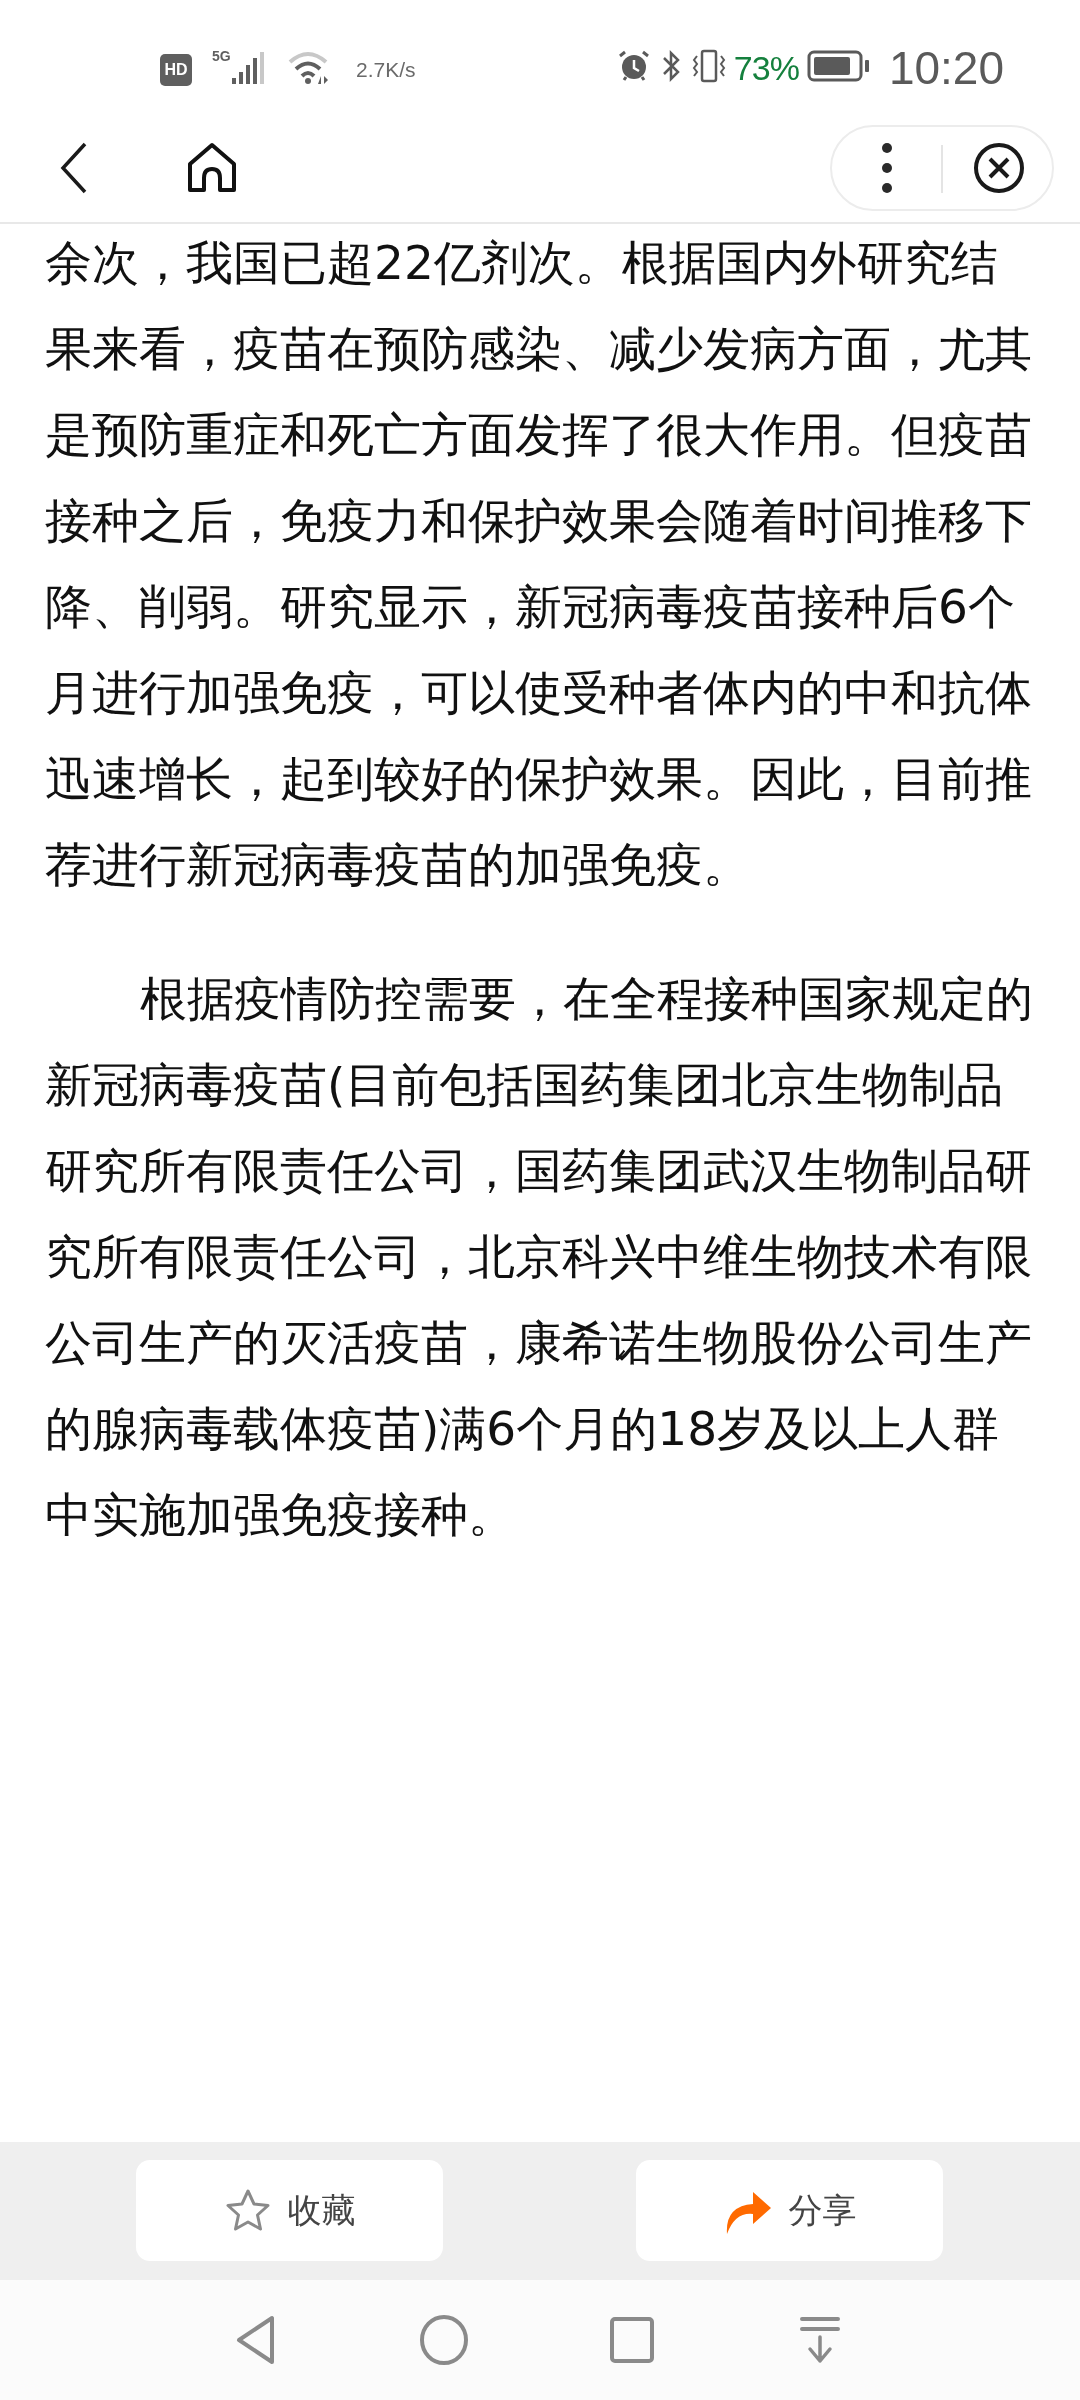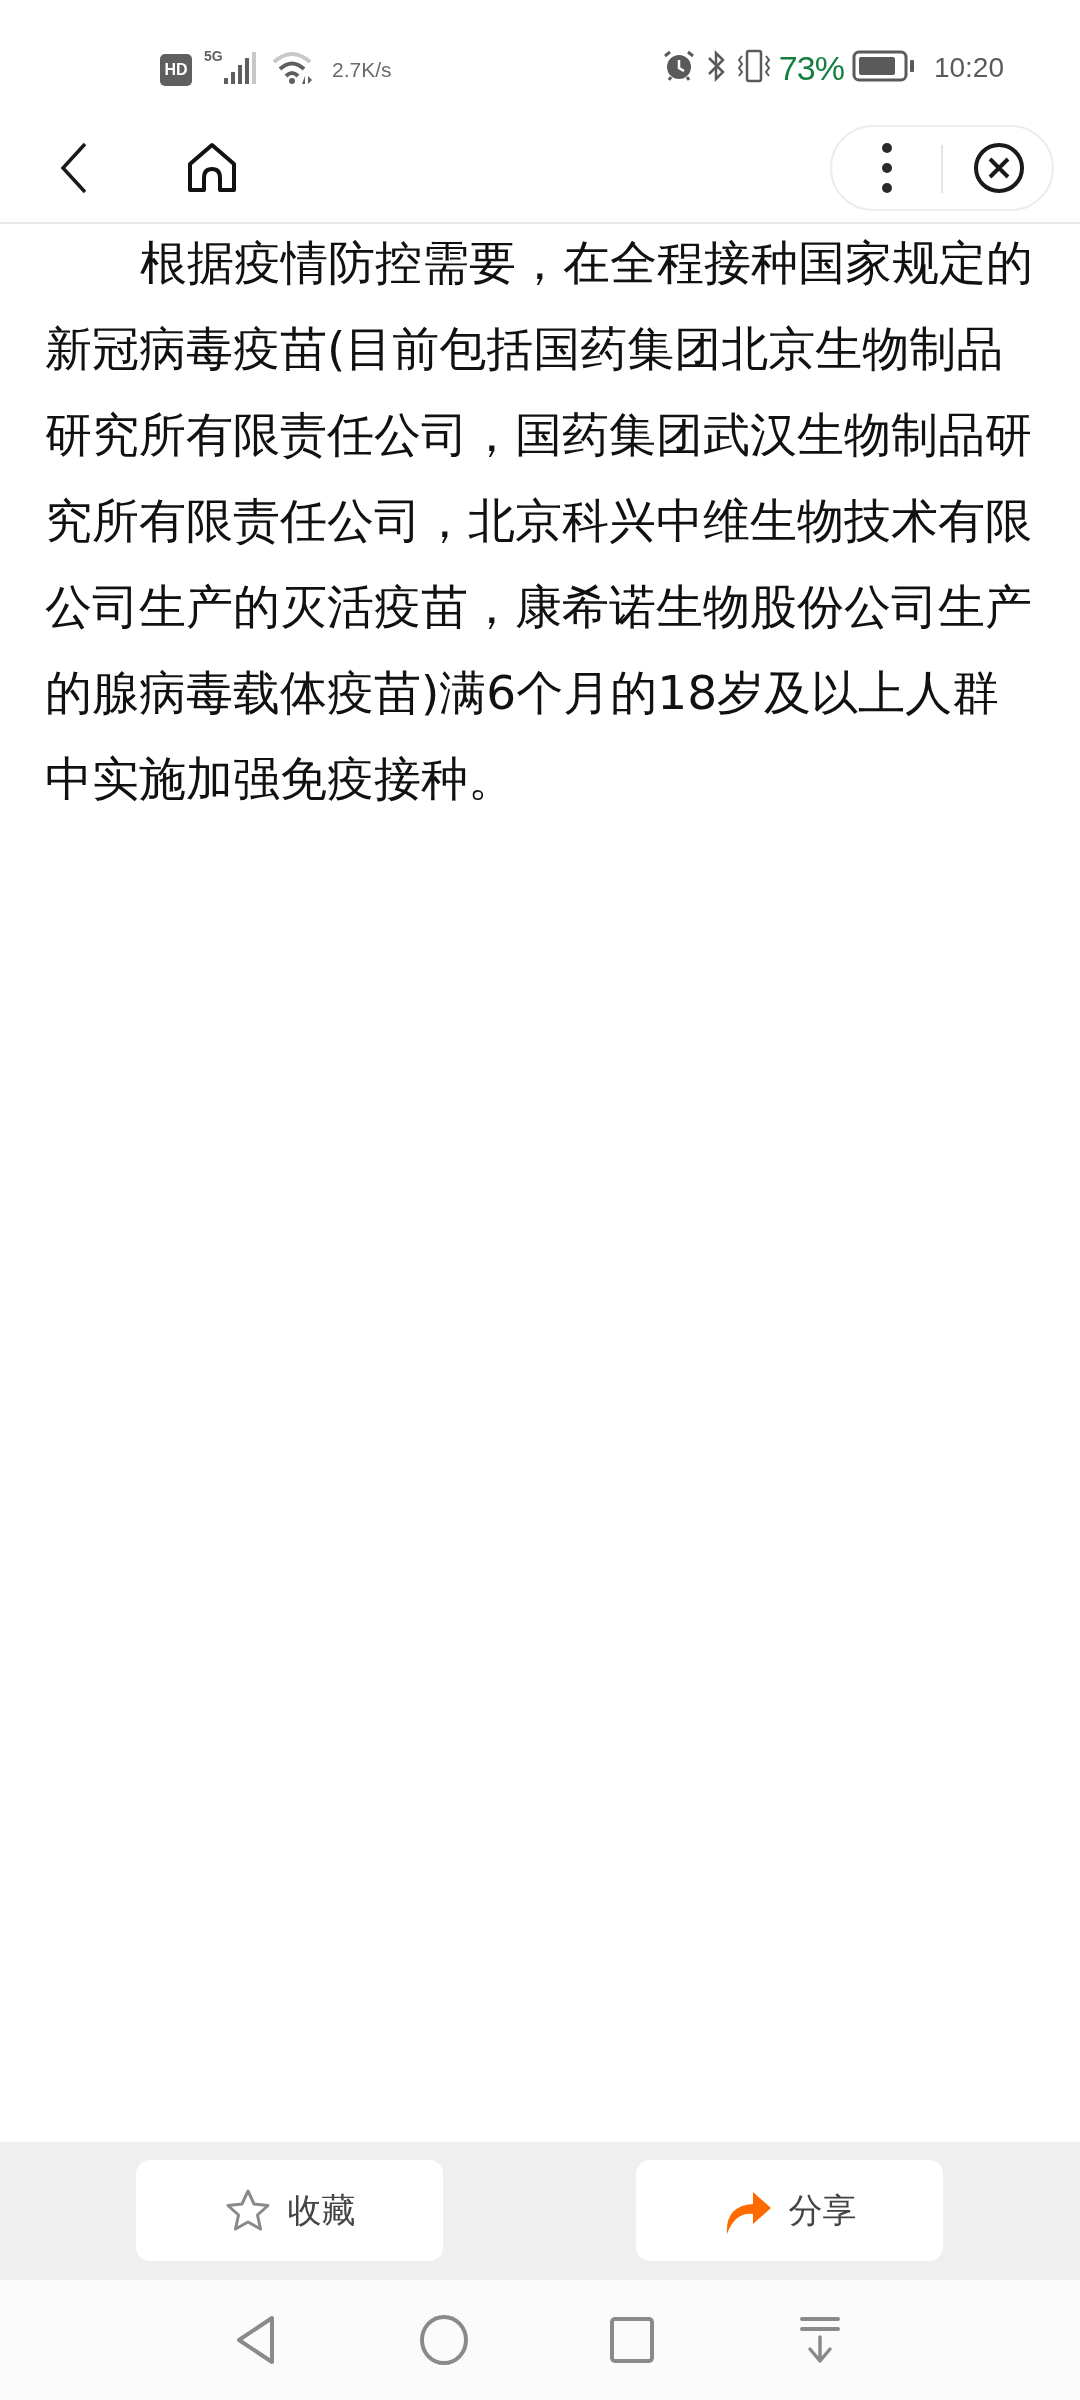--- a/index.html
+++ b/index.html
@@ -1,26 +1,26 @@
 <!DOCTYPE html>
 <html><head>
 <meta charset="utf-8">
 <style>
   * { box-sizing: border-box; margin: 0; padding: 0; }
   html, body { width: 1080px; height: 2400px; background: #ffffff; overflow: hidden; }
   body { position: relative; font-family: "DejaVu Sans", "Liberation Sans", sans-serif; color: #000; }
 
   
   .status-bar { position: absolute; left: 0; top: 0; width: 1080px; height: 120px; background: #fff; }
-  .sb-left { position: absolute; left: 160px; top: 40px; height: 60px; display: flex; align-items: center; gap: 12px; }
+  .sb-left { position: absolute; left: 160px; top: 40px; height: 60px; display: flex; align-items: center; gap: 20px; }
   .sb-right { position: absolute; right: 76px; top: 40px; height: 56px; display: flex; align-items: center; gap: 8px; color: #5a5a5a; }
   .hd-badge { width: 32px; height: 32px; background: #5f5f5f; color: #fff; border-radius: 5px; font-size: 16px; font-weight: bold; display: flex; align-items: center; justify-content: center; font-family: "Liberation Sans", sans-serif; }
   .net-speed { display: flex; flex-direction: row; line-height: 22px; font-size: 21px; color: #6a6a6a; font-family: "Liberation Sans", sans-serif; margin-left: 4px; }
   .batt-pct { font-size: 34px; font-family: "Liberation Sans", sans-serif; color: #15803d; letter-spacing: -1px; }
-  .clock { font-size: 28px; font-family: "Liberation Sans", sans-serif; color: #5a5a5a; margin-left: 10px; }
+  .clock { font-size: 46px; font-family: "Liberation Sans", sans-serif; color: #5a5a5a; margin-left: 10px; }
 
   
   .header { position: absolute; left: 0; top: 120px; width: 1080px; height: 104px; background: #fff; border-bottom: 2px solid #e8e8e8; }
   .back-btn { position: absolute; left: 44px; top: 12px; width: 60px; height: 72px; display: flex; align-items: center; justify-content: center; }
   .home-btn { position: absolute; left: 176px; top: 12px; width: 72px; height: 72px; display: flex; align-items: center; justify-content: center; }
   .page-title { position: absolute; left: 0; width: 1080px; top: 20px; text-align: center; font-size: 46px; font-weight: bold; line-height: 56px; letter-spacing: 1px; }
   .capsule { position: absolute; left: 830px; top: 5px; width: 224px; height: 86px; border: 2px solid #ececec; border-radius: 43px; background: #fff; }
   .cap-more { position: absolute; left: 0; top: 0; width: 110px; height: 82px; display: flex; align-items: center; justify-content: center; }
   .cap-divider { position: absolute; left: 109px; top: 18px; width: 2px; height: 48px; background: #e4e4e4; }
   .cap-close { position: absolute; left: 112px; top: 0; width: 110px; height: 82px; display: flex; align-items: center; justify-content: center; }
@@ -130,20 +130,21 @@
     <div class="cap-close">
       <svg width="54" height="54" viewBox="0 0 54 54">
         <circle cx="27" cy="27" r="23" stroke="#1a1a1a" stroke-width="4" fill="none"></circle>
         <path d="M18 18 L36 36 M36 18 L18 36" stroke="#1a1a1a" stroke-width="4"></path>
       </svg>
     </div>
   </div>
 </div>
 
 <div class="article">
+  <p class="para">余次，我国已超22亿剂次。根据国内外研究结果来看，疫苗在预防感染、减少发病方面，尤其是预防重症和死亡方面发挥了很大作用。但疫苗接种之后，免疫力和保护效果会随着时间推移下降、削弱。研究显示，新冠病毒疫苗接种后6个月进行加强免疫，可以使受种者体内的中和抗体迅速增长，起到较好的保护效果。因此，目前推荐进行新冠病毒疫苗的加强免疫。</p>
   <p class="para indent">根据疫情防控需要，在全程接种国家规定的新冠病毒疫苗(目前包括国药集团北京生物制品研究所有限责任公司，国药集团武汉生物制品研究所有限责任公司，北京科兴中维生物技术有限公司生产的灭活疫苗，康希诺生物股份公司生产的腺病毒载体疫苗)满6个月的18岁及以上人群中实施加强免疫接种。</p>
 </div>
 
 <div class="action-bar">
   <div class="action-btn fav-btn">
     <svg width="48" height="46" viewBox="0 0 48 46">
       <path d="M24 3 L30 16 L44 17.5 L33.5 27 L36.5 41 L24 34 L11.5 41 L14.5 27 L4 17.5 L18 16 Z" stroke="#8a8a8a" stroke-width="3" fill="none" stroke-linejoin="round"></path>
     </svg>
     <span class="action-label">收藏</span>
   </div>

